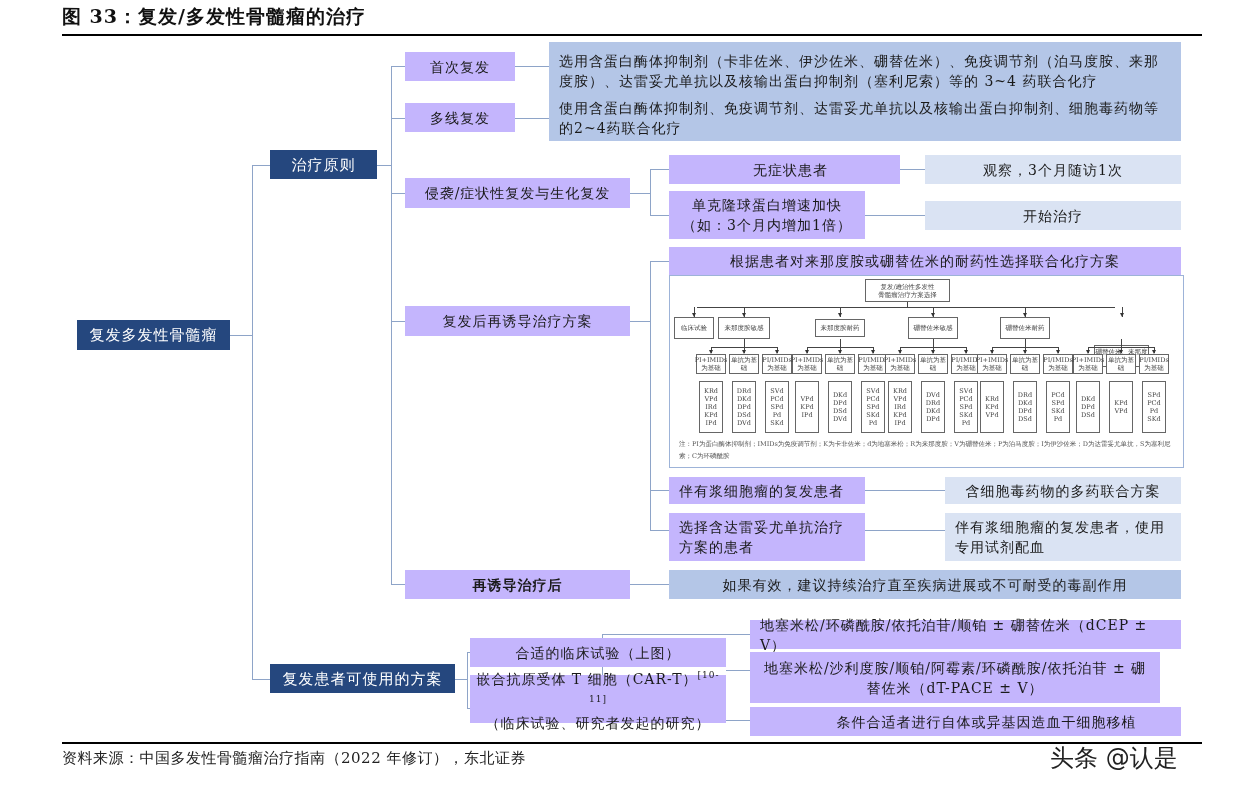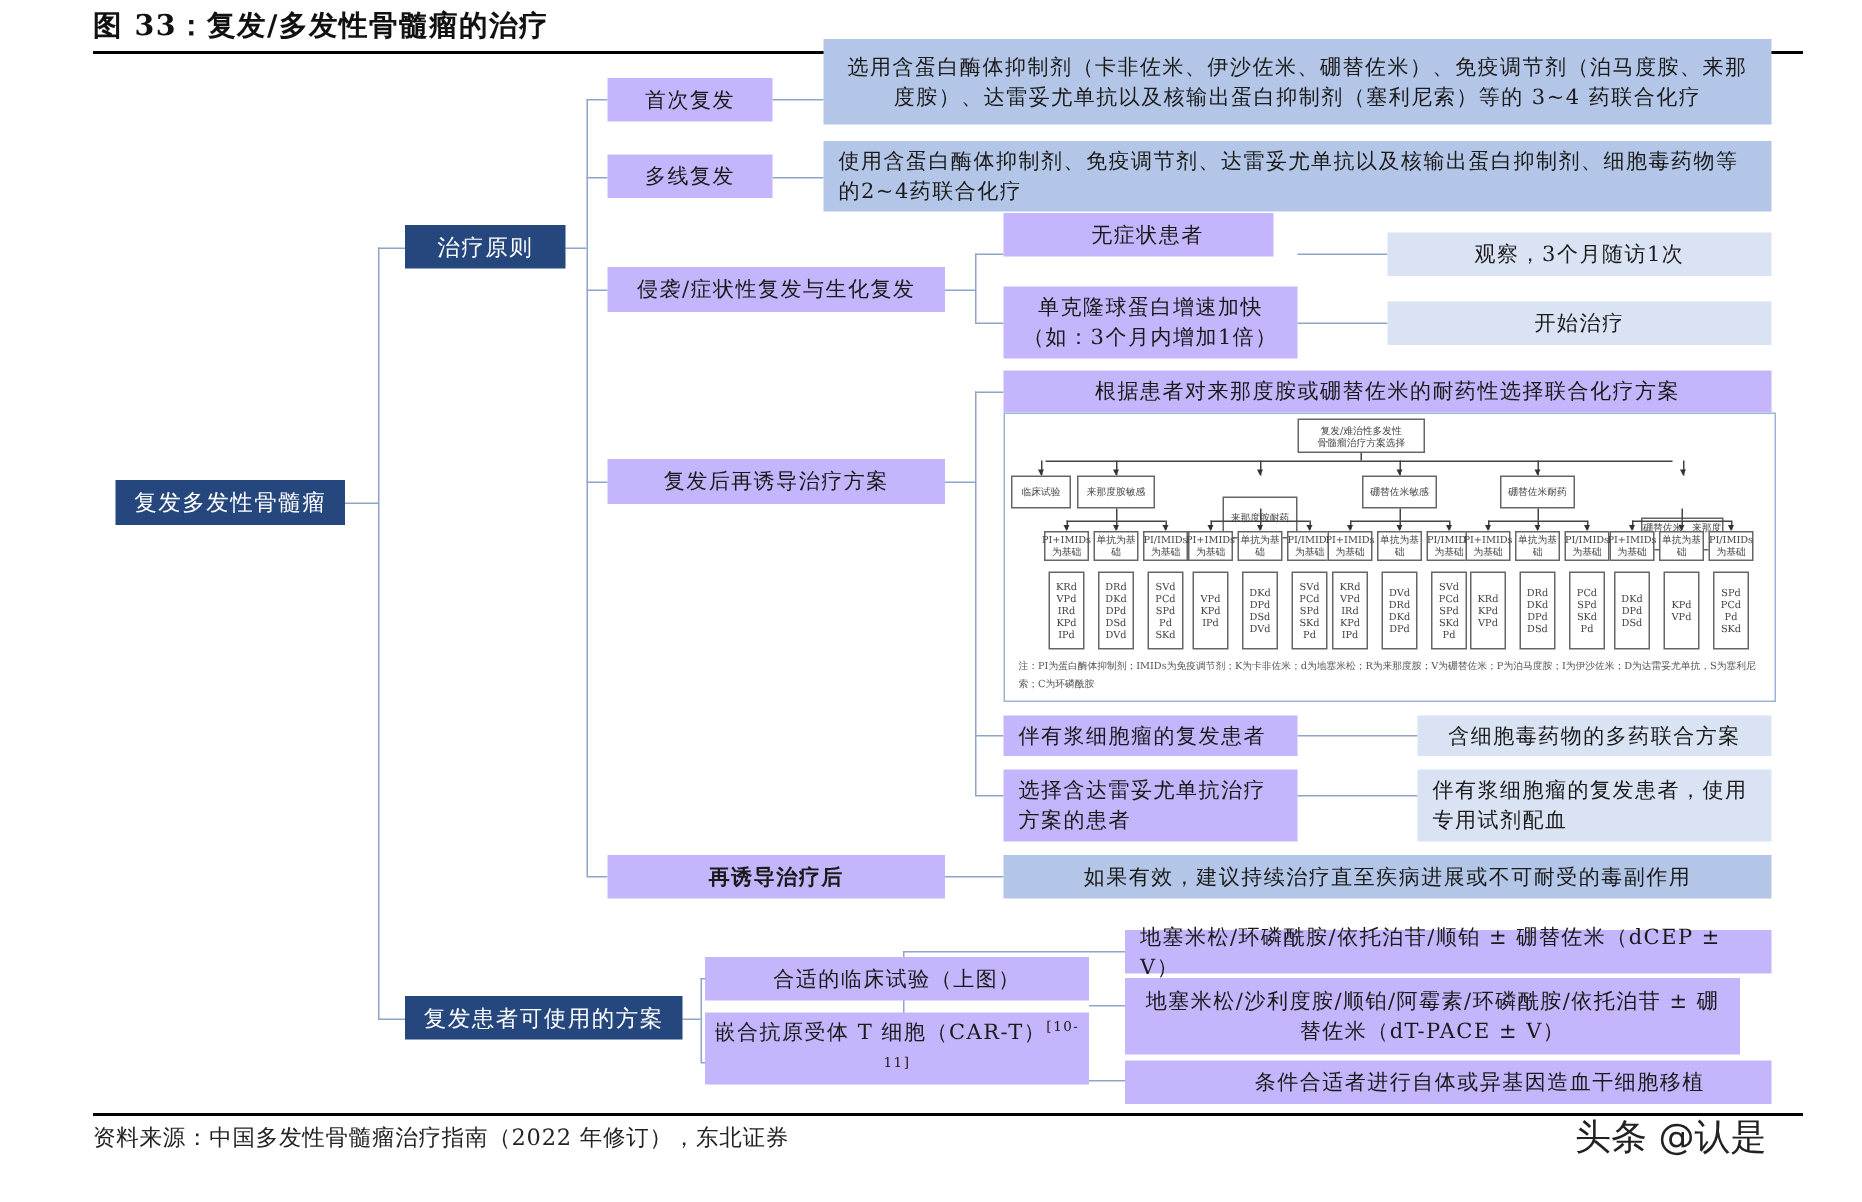--- a/index.html
+++ b/index.html
@@ -81,35 +81,35 @@
   <span>复发多发性骨髓瘤</span>
 </div>
 
 <div class="box dark" style="left:270px;top:150px;width:107px;height:29px;">
   <span>治疗原则</span>
 </div>
 
 <div class="box mid" style="left:405px;top:52px;width:110px;height:29px;">
   <span>首次复发</span>
 </div>
-<div class="box light left-text" style="left:549px;top:26px;width:632px;height:57px;text-align:center;">
+<div class="box light left-text" style="left:549px;top:42px;width:632px;height:57px;">
   <span>选用含蛋白酶体抑制剂（卡非佐米、伊沙佐米、硼替佐米）、免疫调节剂（泊马度胺、来那度胺）、达雷妥尤单抗以及核输出蛋白抑制剂（塞利尼索）等的 3~4 药联合化疗</span>
 </div>
 
 <div class="box mid" style="left:405px;top:103px;width:110px;height:29px;">
   <span>多线复发</span>
 </div>
 <div class="box light left-text" style="left:549px;top:94px;width:632px;height:47px;">
   <span>使用含蛋白酶体抑制剂、免疫调节剂、达雷妥尤单抗以及核输出蛋白抑制剂、细胞毒药物等的2~4药联合化疗</span>
 </div>
 
 <div class="box mid" style="left:405px;top:178px;width:225px;height:30px;">
   <span>侵袭/症状性复发与生化复发</span>
 </div>
-<div class="box mid" style="left:669px;top:142px;width:180px;height:29px;padding-left:12px;">
+<div class="box mid" style="left:669px;top:155px;width:231px;height:29px;padding-left:12px;">
   <span>无症状患者</span>
 </div>
 <div class="box pale" style="left:925px;top:155px;width:256px;height:29px;">
   <span>观察，3个月随访1次</span>
 </div>
 <div class="box mid" style="left:669px;top:191px;width:196px;height:48px;flex-direction:column;">
   <span>单克隆球蛋白增速加快</span>
   <span>（如：3个月内增加1倍）</span>
 </div>
 <div class="box pale" style="left:925px;top:201px;width:256px;height:29px;">
@@ -157,20 +157,21 @@
 </div>
 
 <div class="box dark" style="left:270px;top:664px;width:185px;height:29px;">
   <span>复发患者可使用的方案</span>
 </div>
 <div class="box mid" style="left:470px;top:638px;width:256px;height:29px;">
   <span>合适的临床试验（上图）</span>
 </div>
 <div class="box mid" style="left:470px;top:675px;width:256px;height:48px;flex-direction:column;">
   <span><span>嵌合抗原受体 T 细胞（CAR-T）</span><sup>[10-11]</sup></span>
+  <span>（临床试验、研究者发起的研究）</span>
 </div>
 <div class="box mid left-text" style="left:750px;top:620px;width:431px;height:29px;">
   <span>地塞米松/环磷酰胺/依托泊苷/顺铂 ± 硼替佐米（dCEP ± V）</span>
 </div>
 <div class="box mid left-text" style="left:750px;top:652px;width:410px;height:51px;text-align:center;">
   <span>地塞米松/沙利度胺/顺铂/阿霉素/环磷酰胺/依托泊苷 ± 硼替佐米（dT-PACE ± V）</span>
 </div>
 <div class="box mid" style="left:750px;top:707px;width:431px;height:29px;padding-left:42px;">
   <span>条件合适者进行自体或异基因造血干细胞移植</span>
 </div>
@@ -180,21 +181,21 @@
 <div class="abs watermark">头条 @认是</div>
 
 <div class="fcl" style="left:694px;top:307px;width:1px;height:10px;"></div>
 <div class="fc-arrow" style="left:692px;top:313px;"></div>
 <div class="fc" style="left:674px;top:317px;width:40px;height:22px;">临床试验</div>
 <div class="fcl" style="left:744px;top:307px;width:1px;height:10px;"></div>
 <div class="fc-arrow" style="left:742px;top:313px;"></div>
 <div class="fc" style="left:718px;top:317px;width:52px;height:22px;">来那度胺敏感</div>
 <div class="fcl" style="left:840px;top:307px;width:1px;height:10px;"></div>
 <div class="fc-arrow" style="left:838px;top:313px;"></div>
-<div class="fc" style="left:815px;top:331px;width:50px;height:28px;">来那度胺耐药</div>
+<div class="fc" style="left:815px;top:319px;width:50px;height:18px;">来那度胺耐药</div>
 <div class="fcl" style="left:933px;top:307px;width:1px;height:10px;"></div>
 <div class="fc-arrow" style="left:931px;top:313px;"></div>
 <div class="fc" style="left:908px;top:317px;width:50px;height:22px;">硼替佐米敏感</div>
 <div class="fcl" style="left:1025px;top:307px;width:1px;height:10px;"></div>
 <div class="fc-arrow" style="left:1023px;top:313px;"></div>
 <div class="fc" style="left:1000px;top:317px;width:50px;height:22px;">硼替佐米耐药</div>
 <div class="fcl" style="left:1121.5px;top:307px;width:1px;height:10px;"></div>
 <div class="fc-arrow" style="left:1119.5px;top:313px;"></div>
 <div class="fc" style="left:1094px;top:317px;width:55px;height:22px;margin-top:28px;">硼替佐米、来那度胺双耐药</div>
 <div class="fcl" style="left:744px;top:339px;width:1px;height:8px;"></div>

